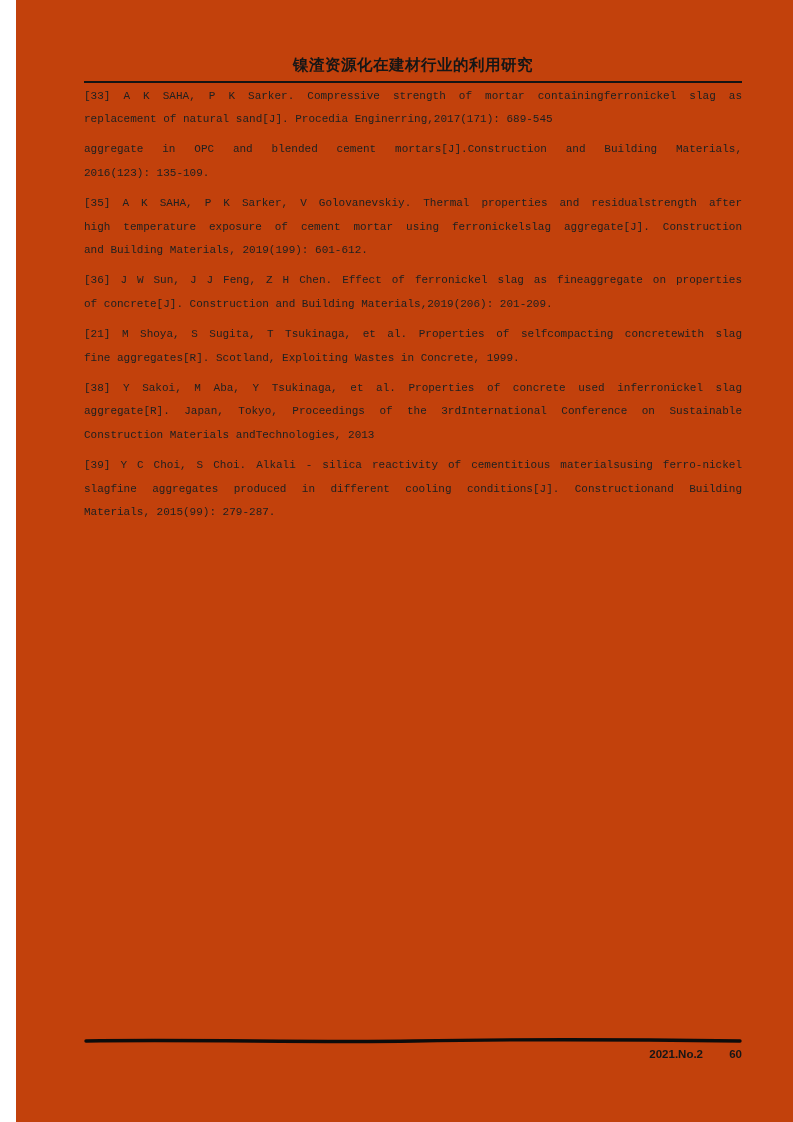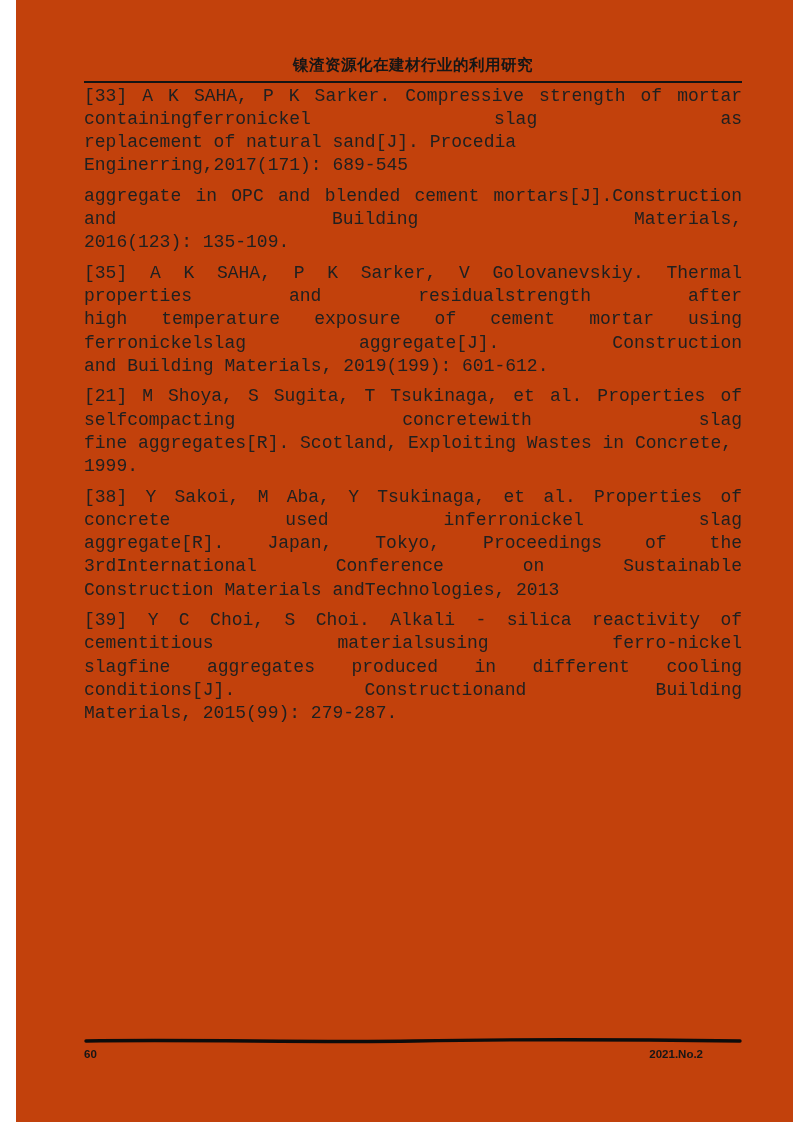--- a/index.html
+++ b/index.html
@@ -38,21 +38,21 @@
     height: 2px;
     background: #141414;
   }
   
   .refs {
     position: absolute;
     left: 68px;
     top: 84.5px;
     width: 658px;
     font-family: "Liberation Mono", "DejaVu Sans Mono", monospace;
-    font-size: 18px;
+    font-size: 11px;
     color: #202020;
   }
   .ref {
     margin: 0 0 7.5px 0;
   }
   .line {
     line-height: 23.2px;
     text-align: justify;
     text-align-last: justify;
     white-space: normal;
@@ -80,21 +80,21 @@
     font-family: "Liberation Sans", "DejaVu Sans", sans-serif;
     font-size: 11.5px;
     font-weight: 600;
     color: #161616;
     line-height: 16px;
   }
   .page-number {
     position: absolute;
     left: 0;
     right: 0;
-    text-align: left;
+    text-align: right;
   }
   .issue {
     position: absolute;
     right: 39px;
     top: 0;
   }
 </style>
 </head>
 <body>
 
@@ -113,20 +113,24 @@
       <div class="ref">
         <div class="line">aggregate in OPC and blended cement mortars[J].Construction and Building Materials,</div>
         <div class="line last">2016(123): 135-109.</div>
       </div>
       <div class="ref">
         <div class="line">[35] A K SAHA, P K Sarker, V Golovanevskiy. Thermal properties and residualstrength after</div>
         <div class="line">high temperature exposure of cement mortar using ferronickelslag aggregate[J]. Construction</div>
         <div class="line last">and Building Materials, 2019(199): 601-612.</div>
       </div>
       <div class="ref">
+        <div class="line">[36] J W Sun, J J Feng, Z H Chen. Effect of ferronickel slag as fineaggregate on properties</div>
+        <div class="line last">of concrete[J]. Construction and Building Materials,2019(206): 201-209.</div>
+      </div>
+      <div class="ref">
         <div class="line">[21] M Shoya, S Sugita, T Tsukinaga, et al. Properties of selfcompacting concretewith slag</div>
         <div class="line last">fine aggregates[R]. Scotland, Exploiting Wastes in Concrete, 1999.</div>
       </div>
       <div class="ref">
         <div class="line">[38] Y Sakoi, M Aba, Y Tsukinaga, et al. Properties of concrete used inferronickel slag</div>
         <div class="line">aggregate[R]. Japan, Tokyo, Proceedings of the 3rdInternational Conference on Sustainable</div>
         <div class="line last">Construction Materials andTechnologies, 2013</div>
       </div>
       <div class="ref">
         <div class="line">[39] Y C Choi, S Choi. Alkali - silica reactivity of cementitious materialsusing ferro-nickel</div>

